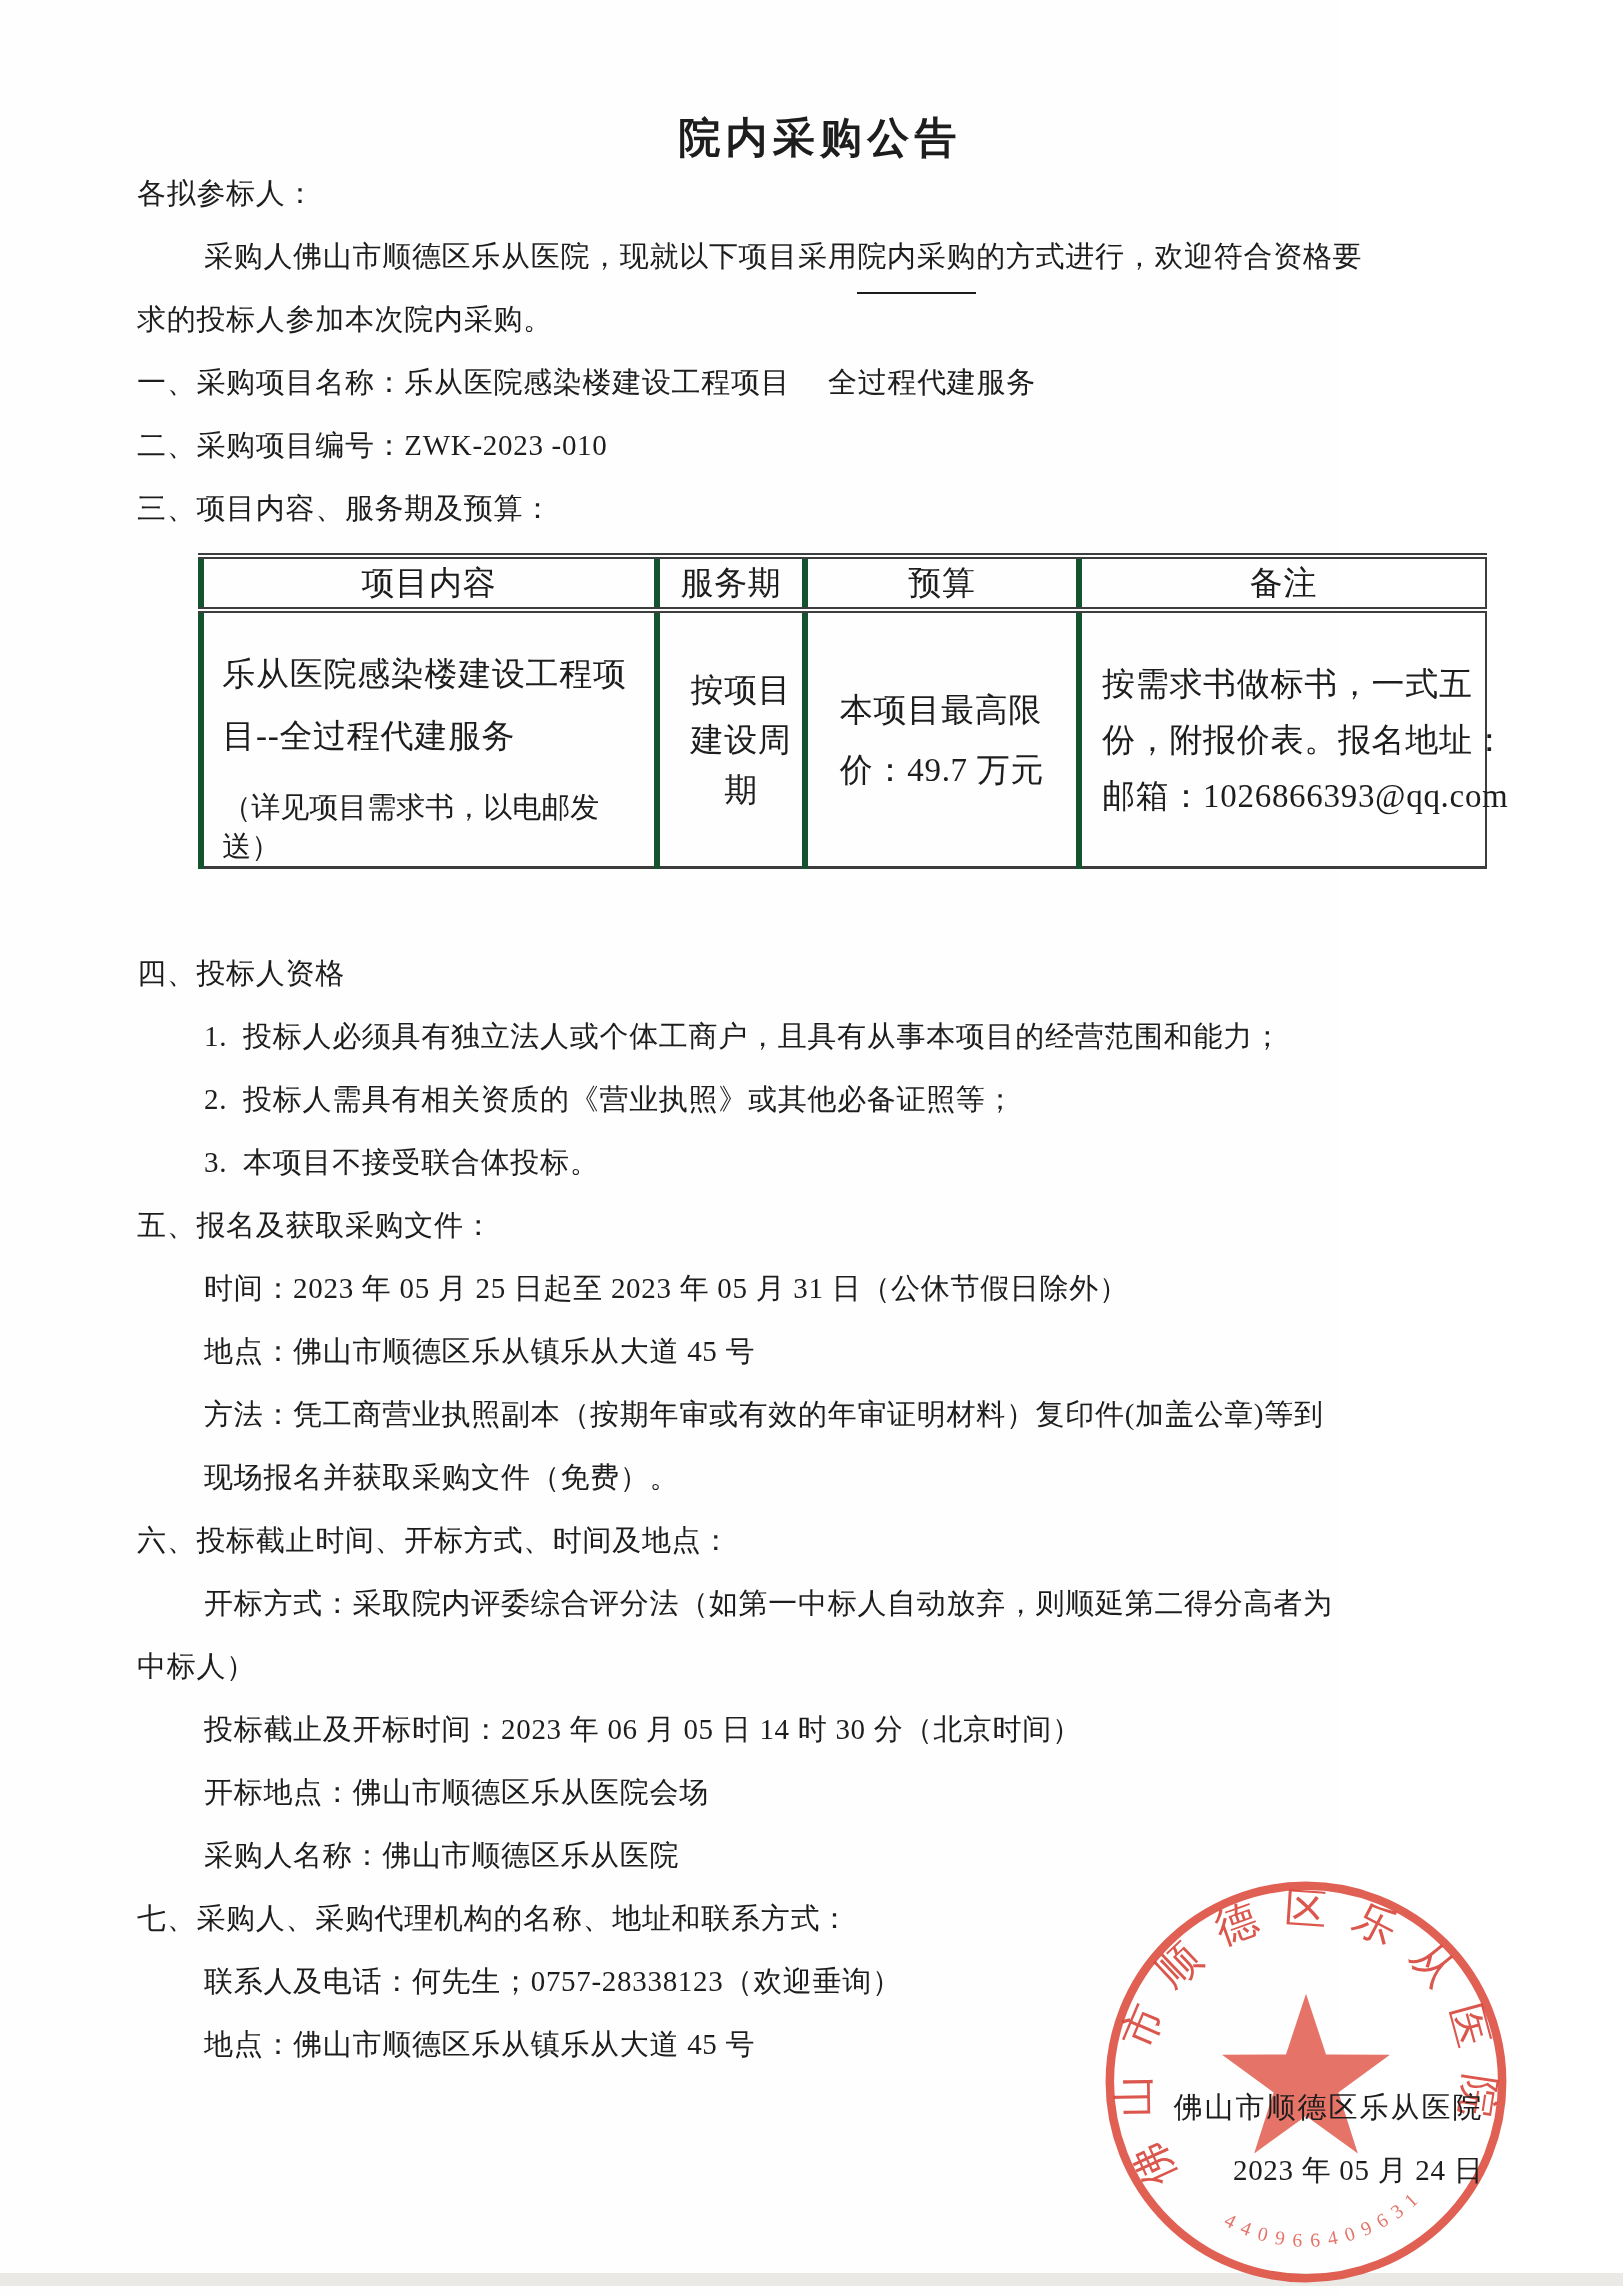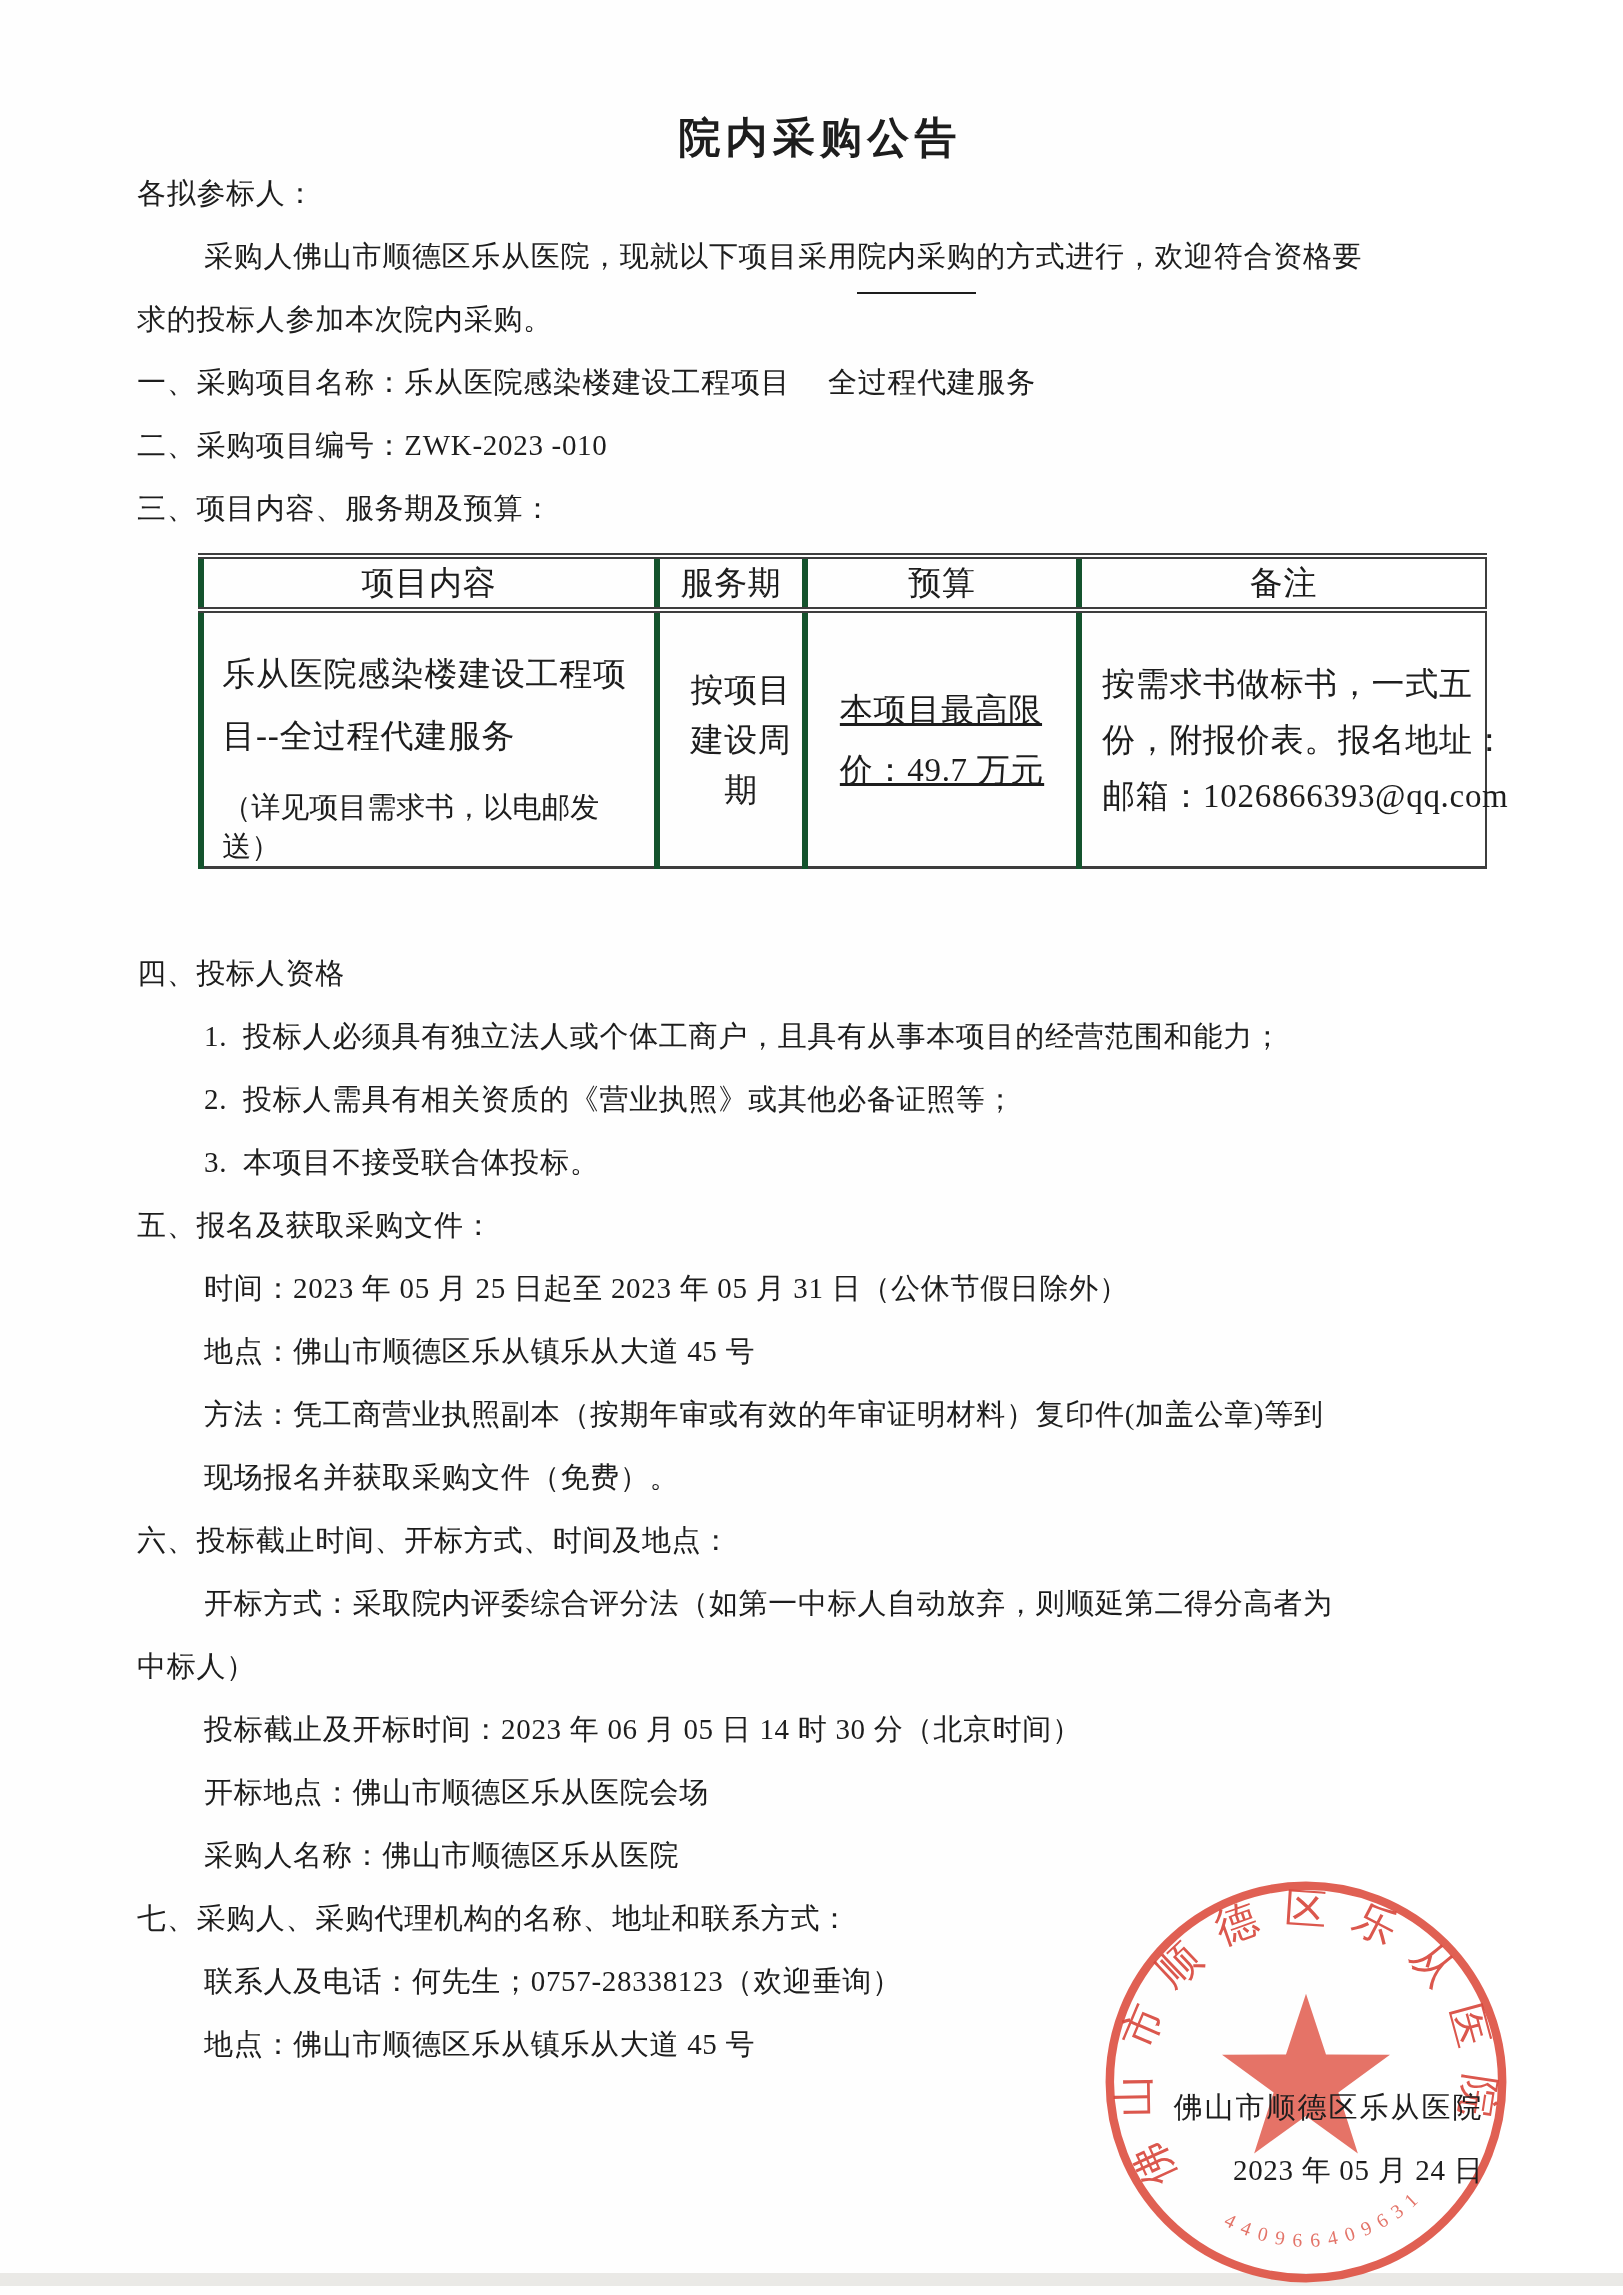--- a/index.html
+++ b/index.html
@@ -63,21 +63,21 @@
     height:228px;
     vertical-align:middle;
   }
   td.c-content { vertical-align:top; }
   .cell-content-inner { padding:30px 18.3px 0 18.3px; text-align:left; }
   .cc-l { line-height:62px; }
   .cc-note { margin-top:21px; font-size:29px; line-height:39px; letter-spacing:0; }
   td.c-service { text-align:center; }
   .svc-l { line-height:50px;padding-left:20px; }
   td.c-budget { text-align:center; }
-  .budget-block { display:inline-block; text-align:left;text-decoration:underline; }
+  .budget-block { display:inline-block; text-align:left; }
   .bd-l { line-height:60px; }
   td.c-remark { }
   .cell-remark-inner { padding:0 20px; text-align:left; }
   .rm-l { line-height:56px; white-space:nowrap; }
   .sig { text-align:right; padding-right:19.6px; position:relative; z-index:3; }
   .sig-name { letter-spacing:2px; }
   .stamp {
     position:absolute;
     left:1100px; top:1876px;
     width:412px; height:412px;

